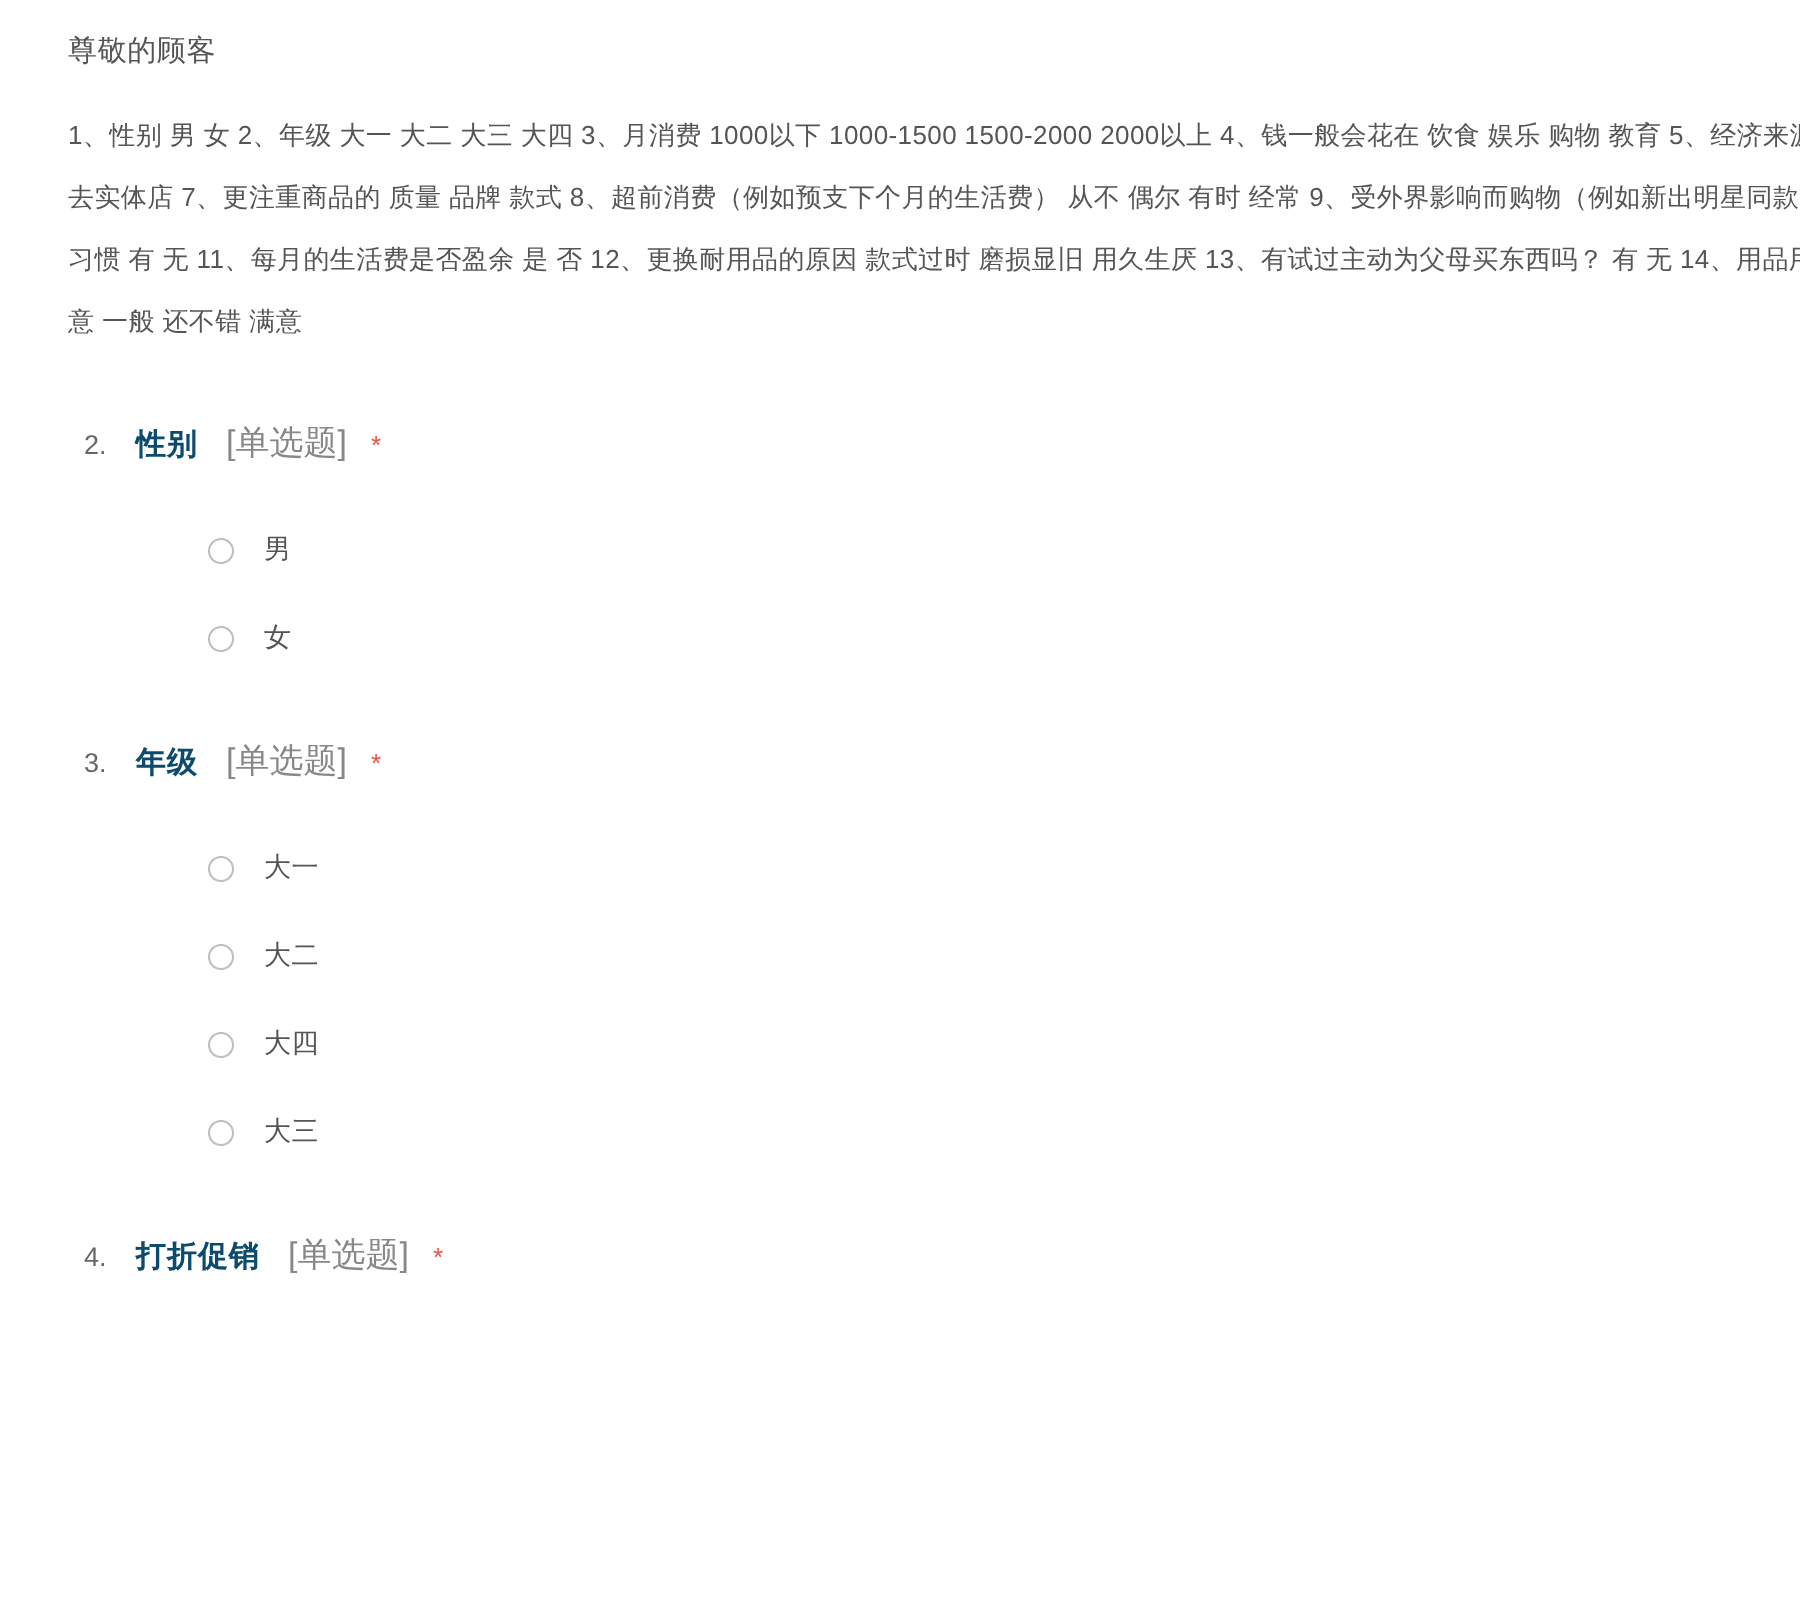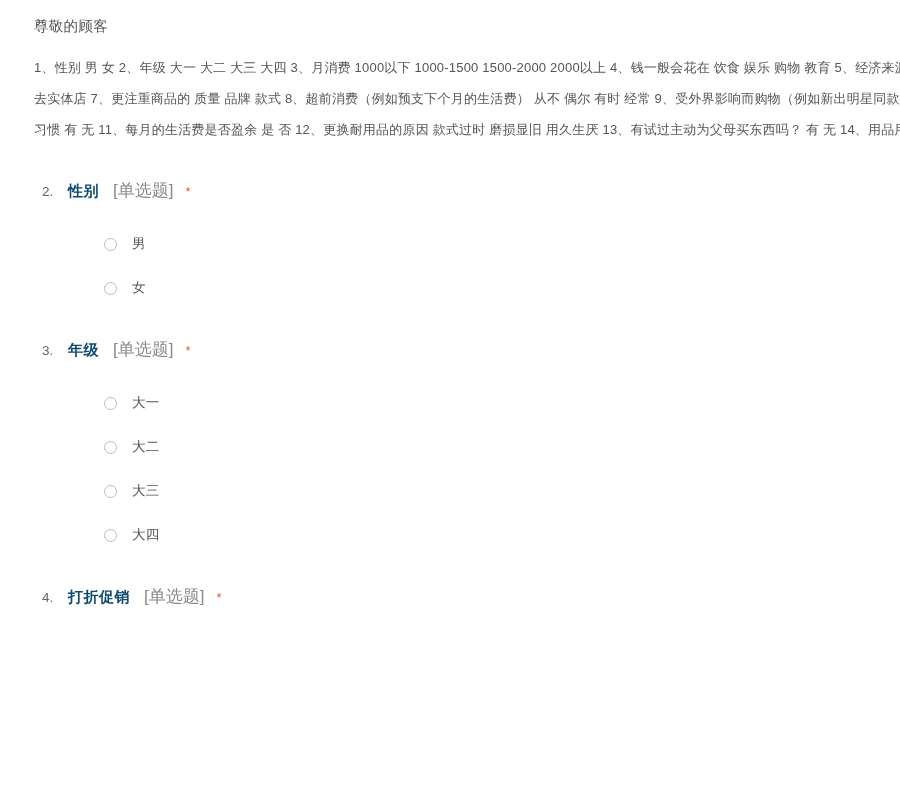--- a/index.html
+++ b/index.html
@@ -102,20 +102,21 @@
 <body>
 
 <div class="page">
 
   <div class="intro-title">尊敬的顾客</div>
 
   <div class="intro-body">
     <div class="line">1、性别 男 女 2、年级 大一 大二 大三 大四 3、月消费 1000以下 1000-1500 1500-2000 2000以上 4、钱一般会花在 饮食 娱乐 购物 教育 5、经济来源（多选）2</div>
     <div class="line">去实体店 7、更注重商品的 质量 品牌 款式 8、超前消费（例如预支下个月的生活费） 从不 偶尔 有时 经常 9、受外界影响而购物（例如新出明星同款、打折促销）</div>
     <div class="line">习惯 有 无 11、每月的生活费是否盈余 是 否 12、更换耐用品的原因 款式过时 磨损显旧 用久生厌 13、有试过主动为父母买东西吗？ 有 无 14、用品用坏了通常会</div>
+    <div class="line">意 一般 还不错 满意</div>
   </div>
 
   <div class="question">
     <div class="q-header">
       <span class="q-num">2.</span>
       <span class="q-title">性别</span>
       <span class="q-type">[单选题]</span>
       <span class="q-required">*</span>
     </div>
     <div class="options">
@@ -141,25 +142,25 @@
       <div class="option">
         <span class="radio"></span>
         <span class="opt-label">大一</span>
       </div>
       <div class="option">
         <span class="radio"></span>
         <span class="opt-label">大二</span>
       </div>
       <div class="option">
         <span class="radio"></span>
-        <span class="opt-label">大三</span>
+        <span class="opt-label">大四</span>
       </div>
       <div class="option">
         <span class="radio"></span>
-        <span class="opt-label">大四</span>
+        <span class="opt-label">大三</span>
       </div>
     </div>
   </div>
 
   <div class="question">
     <div class="q-header">
       <span class="q-num">4.</span>
       <span class="q-title">打折促销</span>
       <span class="q-type">[单选题]</span>
       <span class="q-required">*</span>

